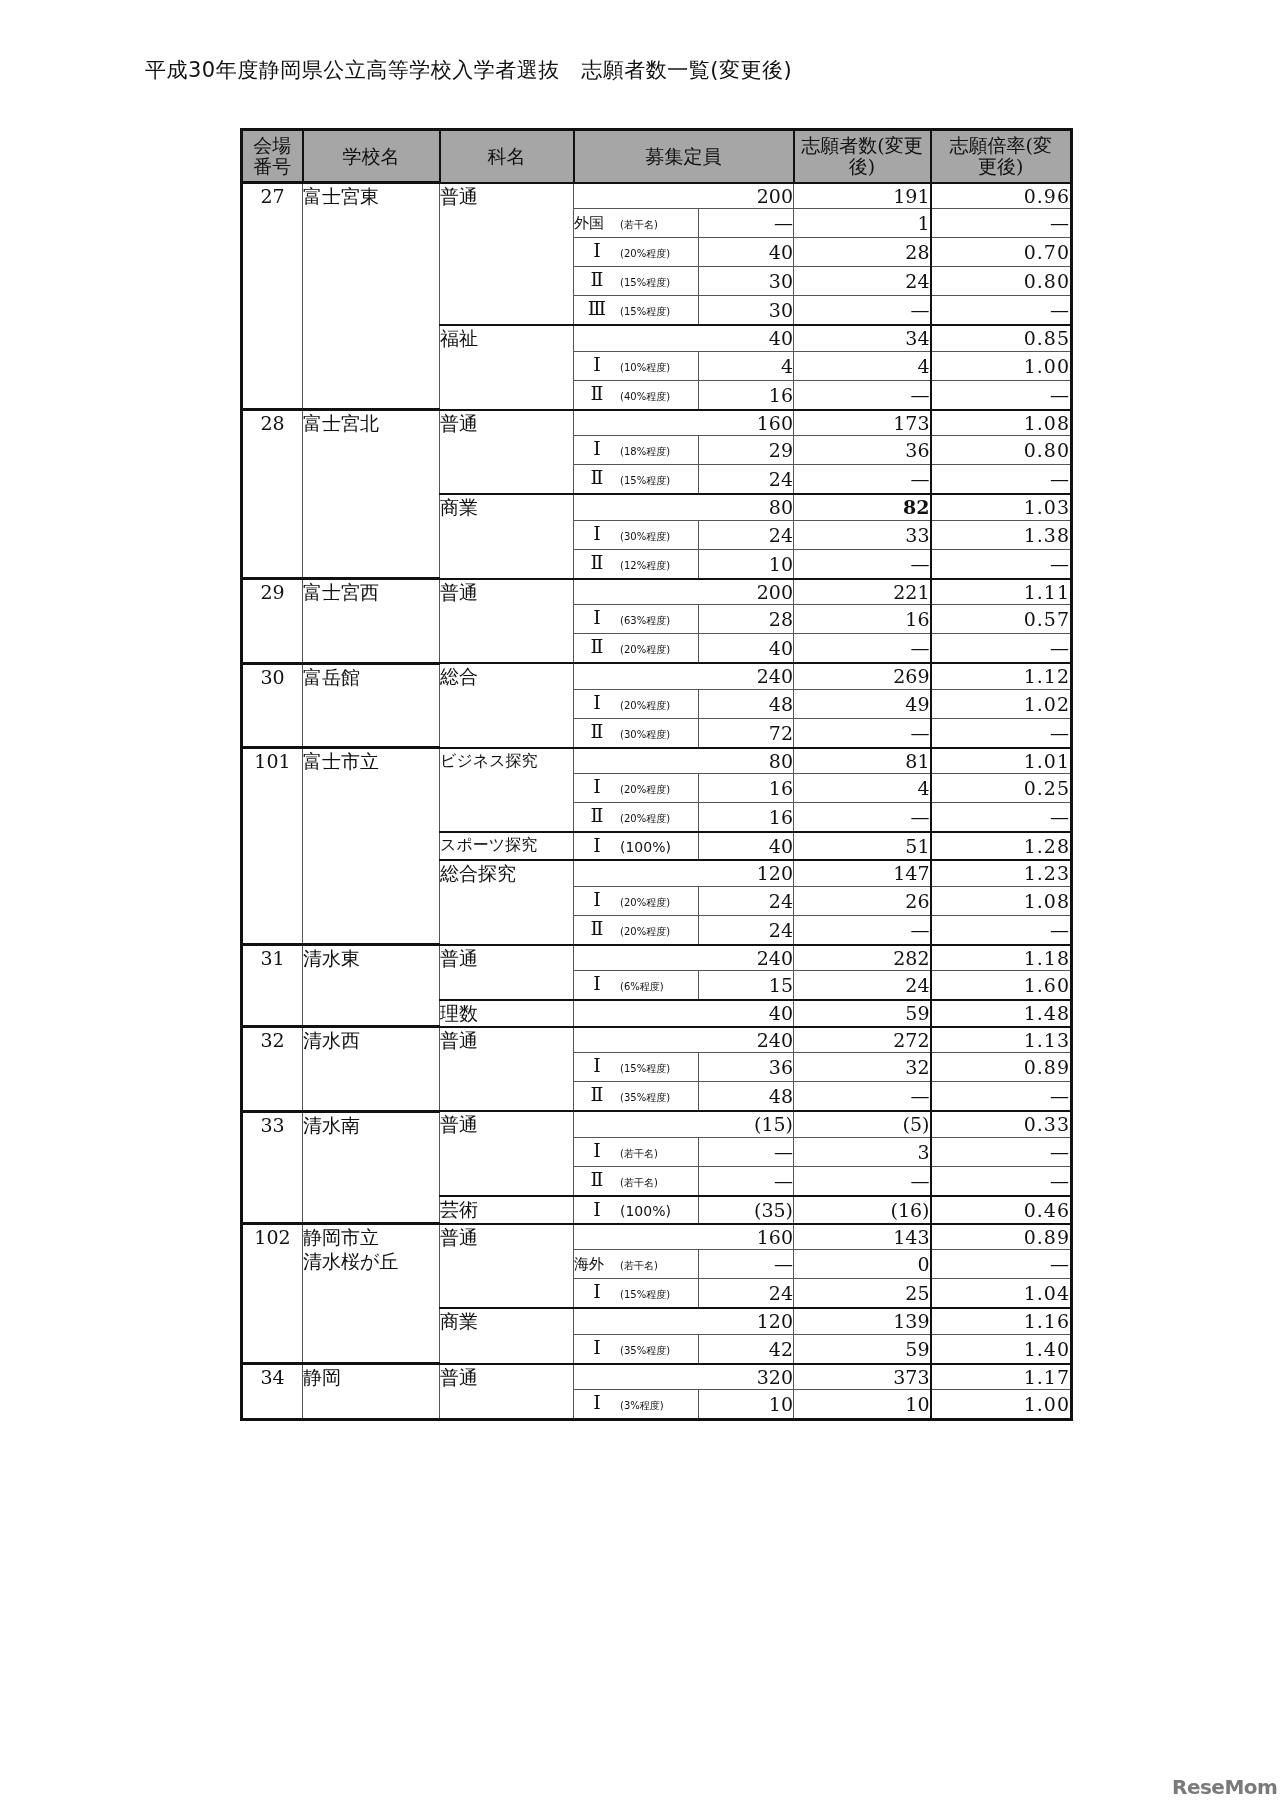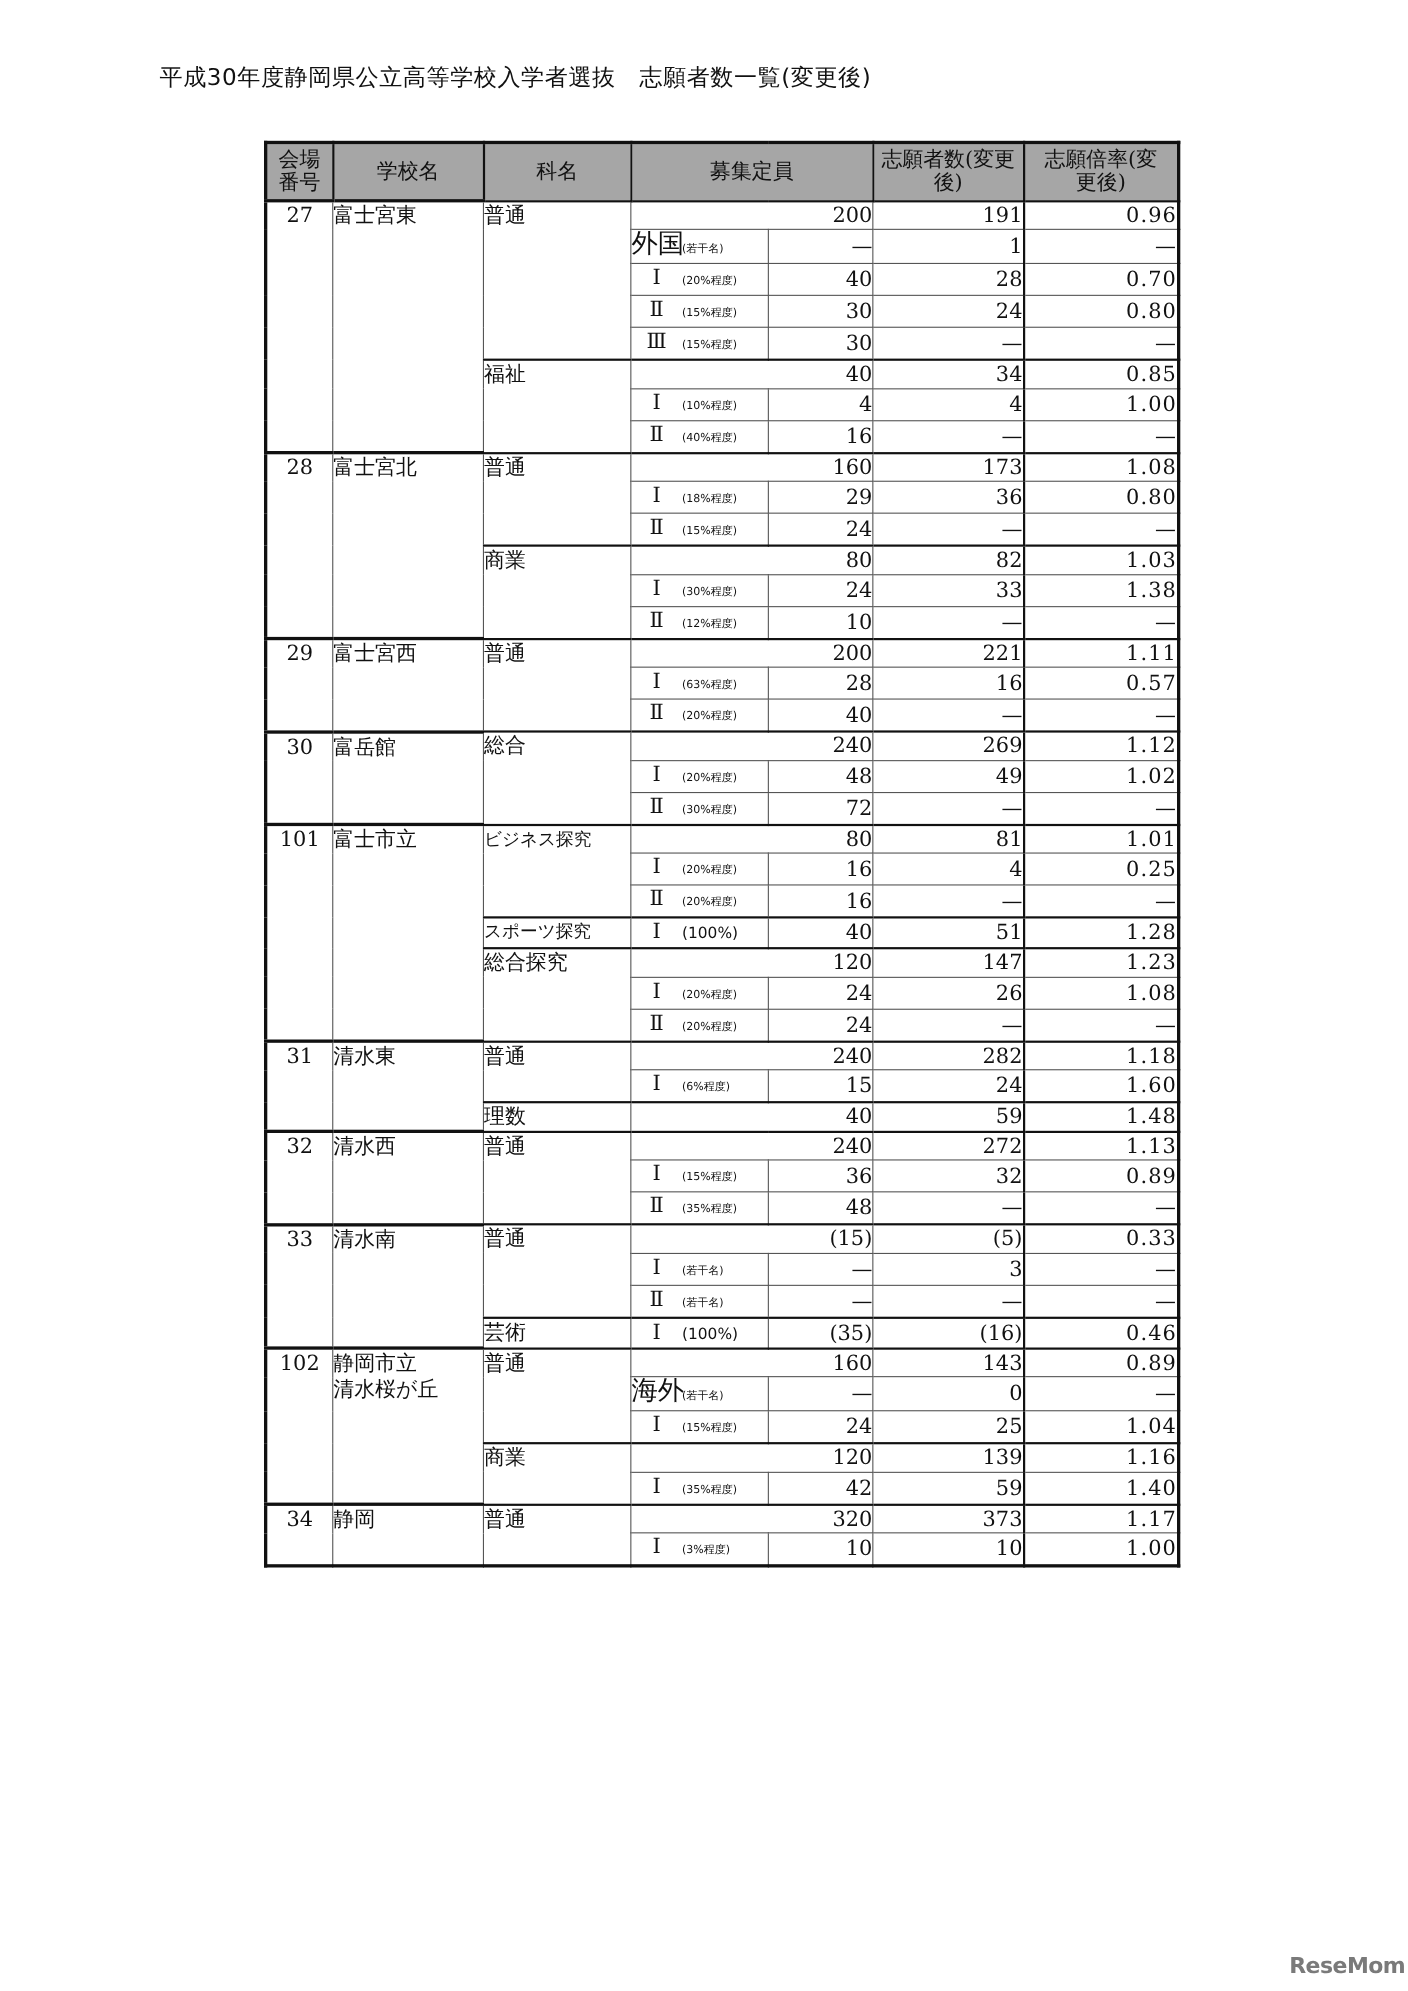--- a/index.html
+++ b/index.html
@@ -17,21 +17,21 @@
   td.cnt { text-align:right; padding-right:14px; }
   td.rate { text-align:right; padding-right:14px; letter-spacing:1px; }
   td.venue { text-align:center; vertical-align:top; border-left:2px solid #111; border-right:2px solid #111; }
   td.school { vertical-align:top; padding-left:6px; border-right:2px solid #111; line-height:24px !important; }
   td.dept { vertical-align:top; padding-left:4px; border-right:2px solid #111; }
   td.dept.small { font-size:16px; }
   td.sub { padding-left:8px; }
   td.sub .roman { display:inline-block; width:46px; text-align:center; font-size:19px; }
   td.sub .note { font-size:10px; font-family:"DejaVu Sans","Liberation Sans",sans-serif; }
   td.sub .note.big { font-size:14px; }
-  td.sub .lab { font-size:24px; display:inline-block; width:46px; }
+  td.sub .lab { font-size:15px; display:inline-block; width:46px; }
   tr.grp td { border-top:2px solid #111; }
   tr.grp td.venue, tr.grp td.school { border-top:3px solid #111; }
   td.cap-wide { border-right:2px solid #111; }
   .logo { position:absolute; left:1172px; top:1775px; font-family:"DejaVu Sans","Liberation Sans",sans-serif;
           font-weight:bold; font-size:20px; color:#7a7a7a; letter-spacing:-0.5px; }
 </style>
 </head>
 <body>
 
 <div class="title">平成30年度静岡県公立高等学校入学者選抜　志願者数一覧(変更後)</div>
@@ -127,21 +127,21 @@
       </tr>
       <tr>
         <td class="sub"><span class="roman">Ⅱ</span><span class="note">(15%程度)</span></td>
         <td class="num cap-wide">24</td>
         <td class="cnt" style="border-right: 2px solid rgb(17, 17, 17);">—</td>
         <td class="rate">—</td>
       </tr>
       <tr class="grp">
         <td class="dept" rowspan="3">商業</td>
         <td class="num cap-wide" colspan="2">80</td>
-        <td class="cnt" style="border-right: 2px solid rgb(17, 17, 17);">82</td>
+        <td class="cnt" style="border-right: 2px solid rgb(17, 17, 17); font-weight: bold;">82</td>
         <td class="rate">1.03</td>
       </tr>
       <tr>
         <td class="sub"><span class="roman">Ⅰ</span><span class="note">(30%程度)</span></td>
         <td class="num cap-wide">24</td>
         <td class="cnt" style="border-right: 2px solid rgb(17, 17, 17);">33</td>
         <td class="rate">1.38</td>
       </tr>
       <tr>
         <td class="sub"><span class="roman">Ⅱ</span><span class="note">(12%程度)</span></td>

